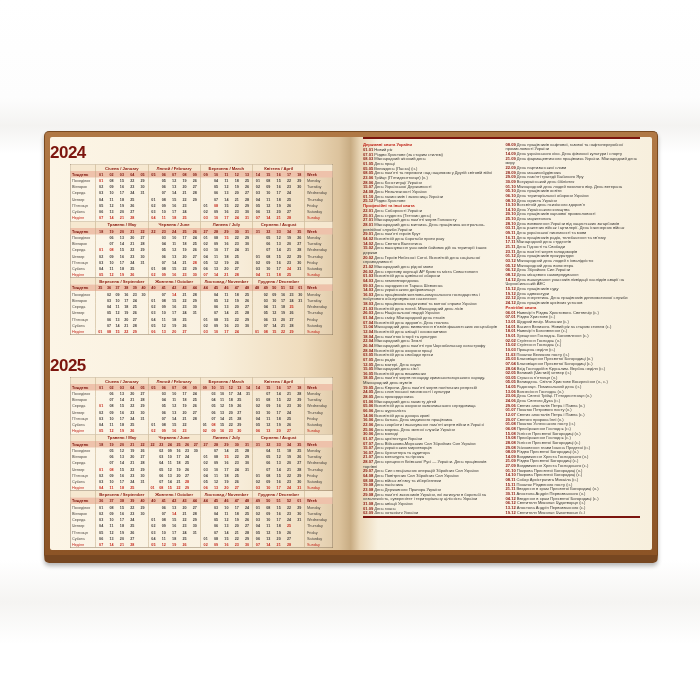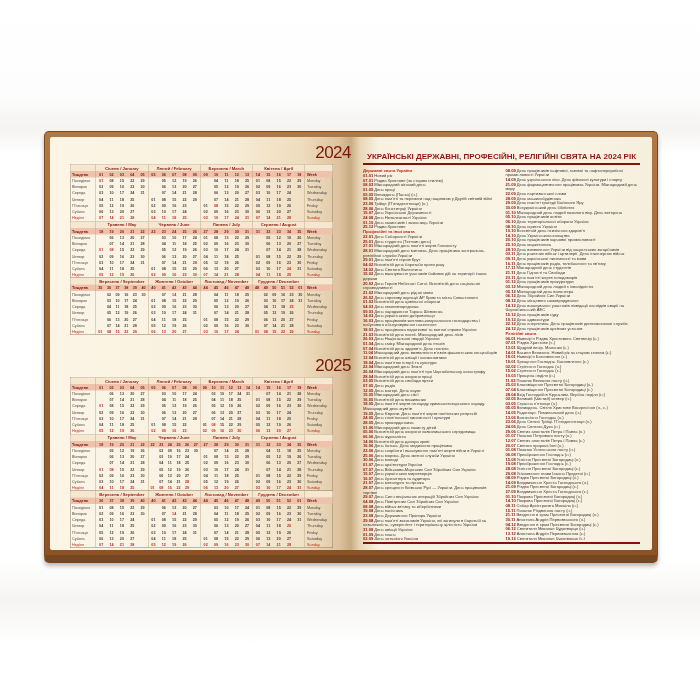--- a/index.html
+++ b/index.html
@@ -10,21 +10,21 @@
         background:linear-gradient(180deg,#b07845 0%,#9c6534 55%,#8c5426 100%);
         border:1px solid #7a4a20;border-bottom:8px solid #774721;border-radius:5px;
         padding:5px;box-shadow:0 3px 4px rgba(0,0,0,.28);}
   .pages{display:flex;height:100%;border-radius:2px;overflow:hidden;}
   .page{flex:1;position:relative;overflow:hidden;}
   .page-left{background:linear-gradient(90deg,#fcf5e6 0%,#f9f0dd 55%,#efdcbd 84%,#dcc39d 96%,#c7ab82 100%);}
   .page-right{background:linear-gradient(90deg,#c9ad84 0%,#e9d6b6 3%,#f8f1e0 9%,#faf4e6 60%,#f7efdd 100%);}
 
   
   #calendars{padding-top:7px;}
-  .year-title{text-align:right;color:#7c150e;font-weight:normal;font-size:17px;
+  .year-title{text-align:left;color:#7c150e;font-weight:bold;font-size:17px;
               letter-spacing:-0.5px;line-height:18px;margin-bottom:2px;}
   .year-block + .year-block{margin-top:23px;}
   .cal-outer{width:262px;height:170px;margin:0 auto;position:relative;}
   .cal{width:524px;transform:scale(.5);transform-origin:0 0;
        border:1px solid #8a775c;background:rgba(255,255,255,.12);color:#474240;}
   .cal-group{border-top:1px solid #8a775c;}
   .cal-group:first-child{border-top:none;}
   .cal-row{display:flex;align-items:stretch;}
   .month-row{height:13px;background:#f6e8d0;}
   .week-row{height:13px;background:#eec2ab;}
@@ -1699,21 +1699,20 @@
                       <div class="lbl lbl-en">Sunday</div>
                     </div>
                   </div>
                 </div>
               </div>
             </div>
           </div>
       </div>
 
       <div class="page page-right">
-        <div class="h-title">УКРАЇНСЬКІ ДЕРЖАВНІ, ПРОФЕСІЙНІ, РЕЛІГІЙНІ СВЯТА НА 2024 РІК</div>
         <div class="h-rule"></div>
         <div class="h-cols-outer">
           <div class="h-cols" id="hcols">
               <div class="h-col">
                 <div class="hhead">Державні свята України</div>
                 <div class="hline"><b>01.01</b><span>Новий рік</span></div>
                 <div class="hline"><b>07.01</b><span>Різдво Христове (за старим стилем)</span></div>
                 <div class="hline"><b>08.03</b><span>Міжнародний жіночий день</span></div>
                 <div class="hline"><b>01.05</b><span>День праці</span></div>
                 <div class="hline"><b>05.05</b><span>Великдень (Пасха) (н.)</span></div>

